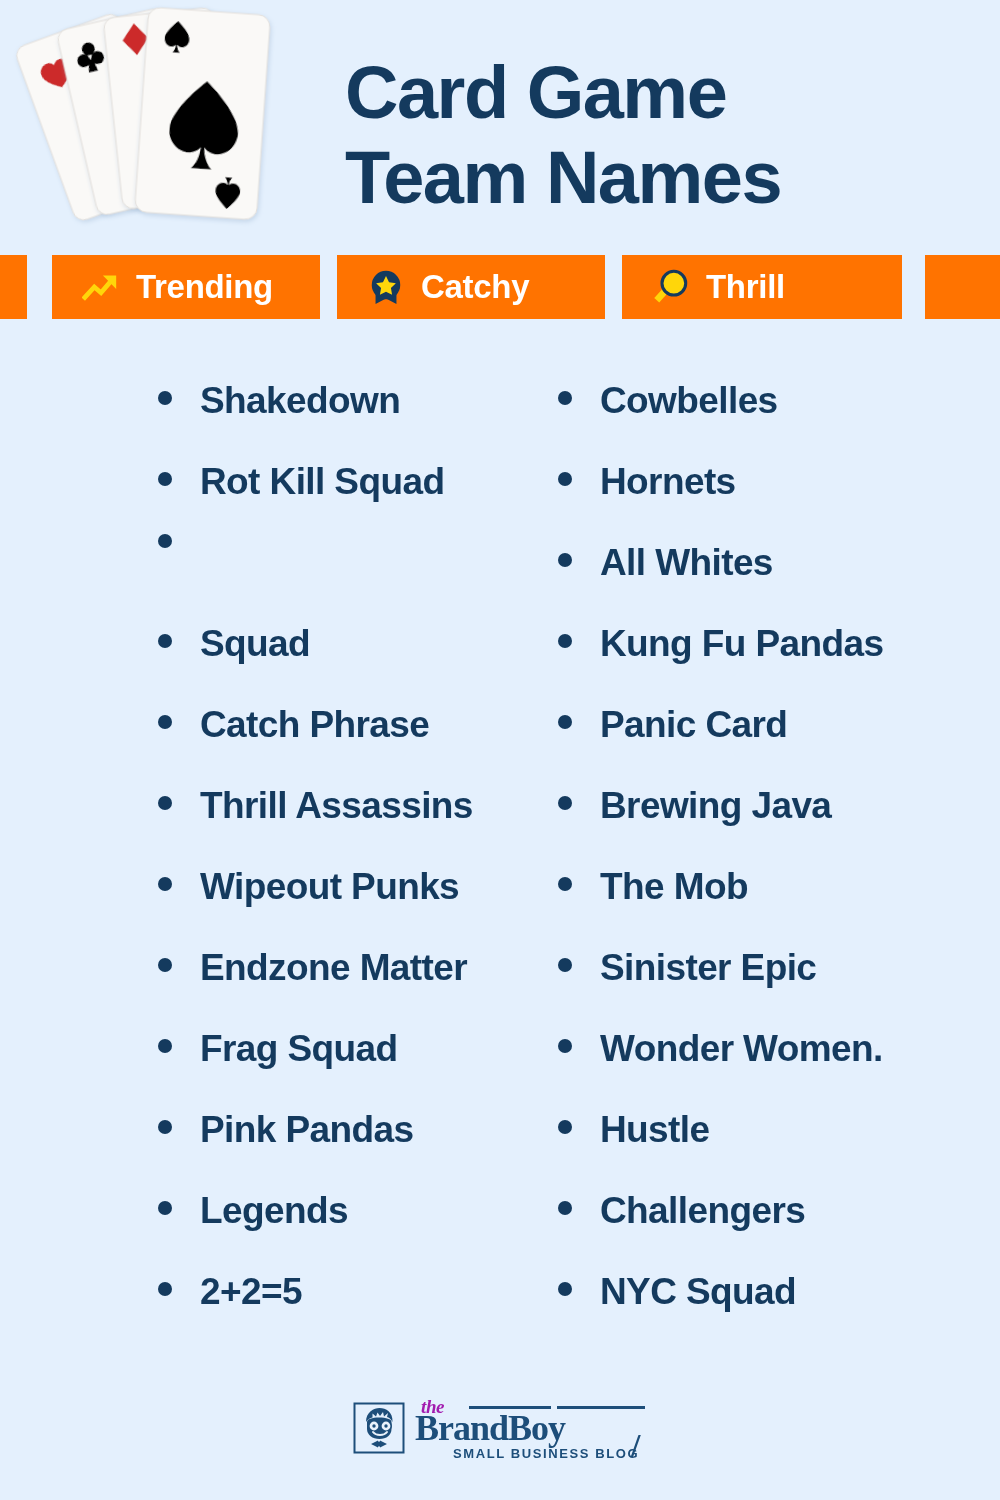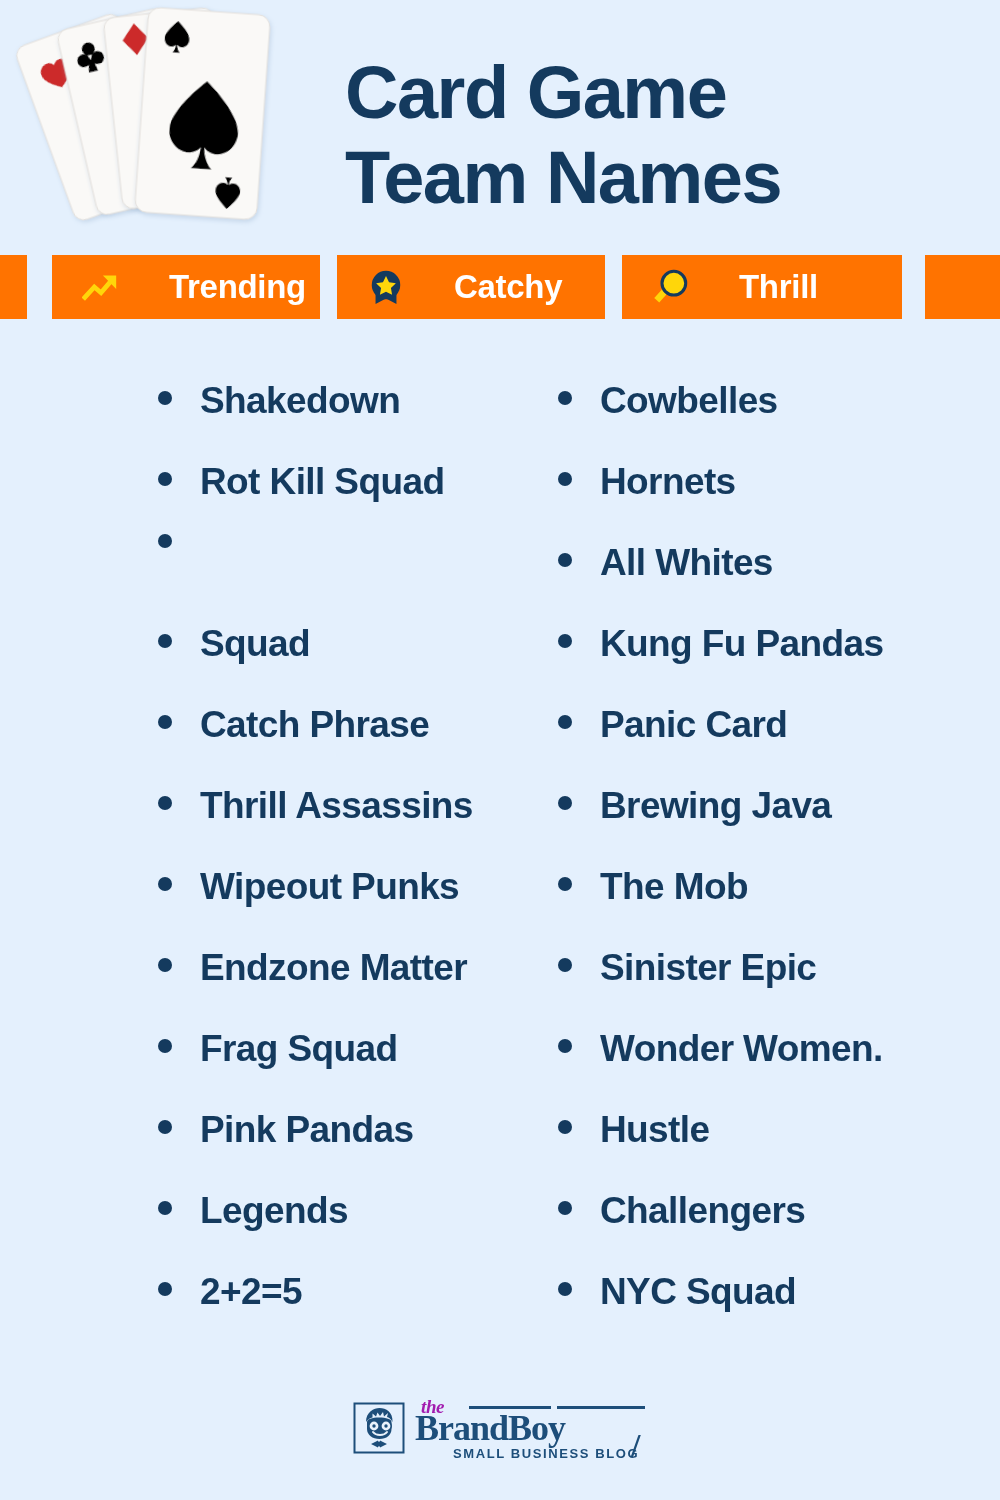--- a/index.html
+++ b/index.html
@@ -72,21 +72,20 @@
   .seg-edge-right { left: 925px; width: 75px; }
 
   .badge {
     position: absolute;
     top: 0;
     height: 64px;
     background: #ff7300;
     display: flex;
     align-items: center;
     box-sizing: border-box;
-    gap: 33px;
   }
   .badge-1 { left: 52px;  width: 268px; padding-left: 30px; }
   .badge-2 { left: 337px; width: 268px; padding-left: 30px; }
   .badge-3 { left: 622px; width: 280px; padding-left: 30px; }
 
   .badge-icon {
     width: 38px;
     height: 38px;
     flex: 0 0 38px;
     display: block;

